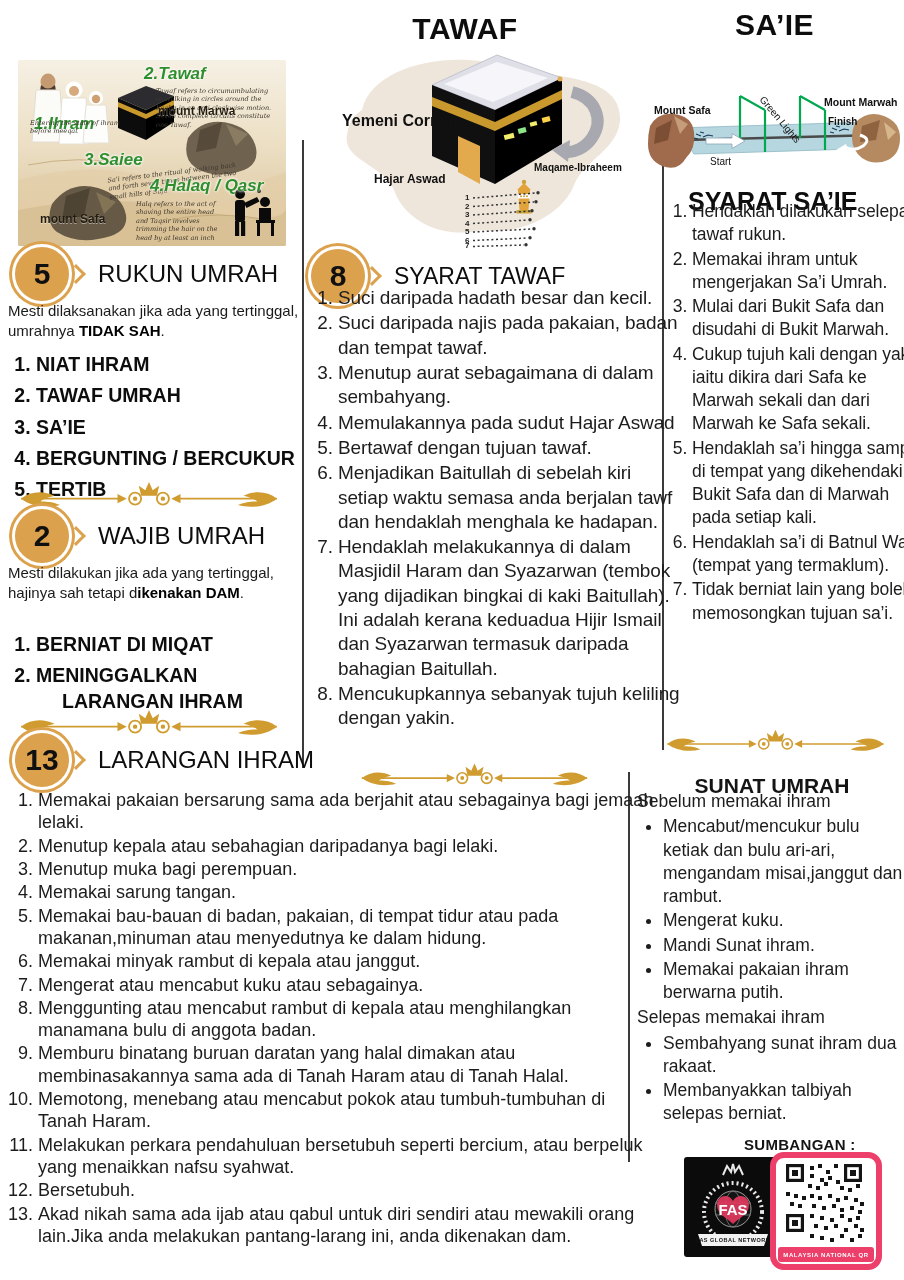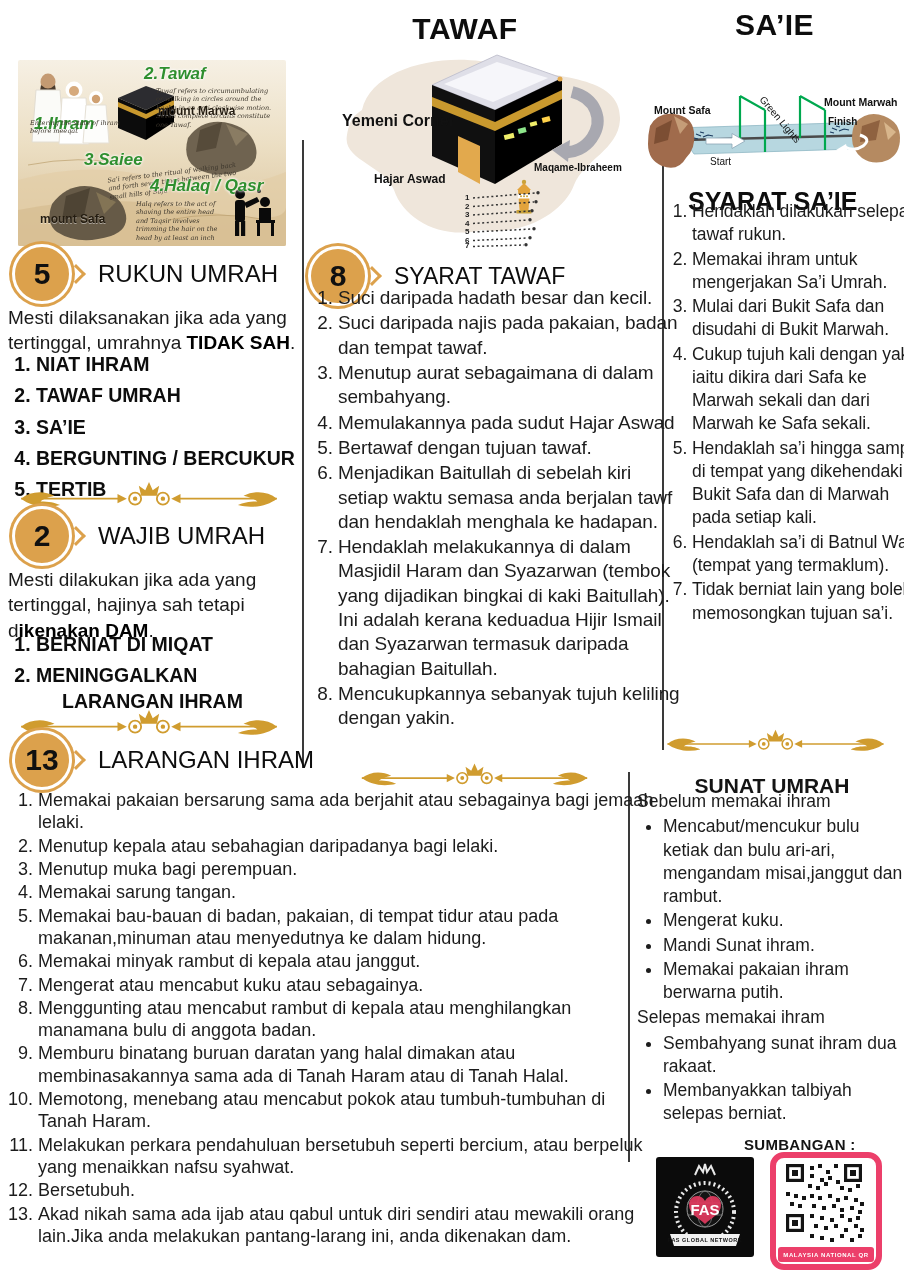--- a/index.html
+++ b/index.html
@@ -20,21 +20,21 @@
   
   .sec-row{position:absolute;display:flex;align-items:center;gap:26px;}
   .badge{position:relative;width:54px;height:54px;border-radius:50%;background:#DCA14C;border:3px solid #fff;
          box-shadow:0 0 0 3px #DCA14C;display:flex;align-items:center;justify-content:center;
          font-size:30px;font-weight:800;color:#101010;flex:none;}
   .badge::after{content:"";position:absolute;right:-14px;top:50%;width:11px;height:11px;
          border-top:3px solid #DCA14C;border-right:3px solid #DCA14C;transform:translateY(-50%) rotate(45deg);}
   .sec-title{margin:0;font-size:24px;font-weight:400;color:#0d0d0d;white-space:nowrap;}
   .sec-title.small{font-size:23px;}
   
-  .intro{position:absolute;font-size:19px;line-height:1.33;color:#1a1a1a;}
+  .intro{position:absolute;font-size:15px;line-height:1.33;color:#1a1a1a;}
   .intro b{font-weight:800;color:#000;}
   ol{margin:0;}
   .bold-list{position:absolute;padding-left:30px;font-size:19.5px;font-weight:800;line-height:1.3;color:#0d0d0d;}
   .bold-list li{margin-bottom:6px;}
   .wajib-indent{display:block;margin-left:26px;}
   .num-list{position:absolute;color:#1c1c1c;}
   .num-list li{margin-bottom:1px;}
   .lar-list{left:6px;top:789px;width:618px;padding-left:32px;font-size:18px;line-height:1.24;}
   .tw-list{left:310px;top:286px;width:344px;padding-left:28px;font-size:19px;line-height:1.28;letter-spacing:-0.1px;}
   .saie-list{left:666px;top:200px;width:238px;padding-left:26px;font-size:17.5px;line-height:1.33;letter-spacing:-0.1px;}
@@ -49,21 +49,21 @@
   .sd svg{position:absolute;left:0;top:0;}
   
   .saie-h{position:absolute;left:688px;top:166px;font-size:25px;font-weight:800;color:#0d0d0d;text-align:right;}
   
   .sunat-h{position:absolute;left:640px;top:757px;width:264px;text-align:center;font-size:21px;font-weight:800;}
   .sunat{position:absolute;left:633px;top:790px;width:271px;font-size:17.5px;line-height:1.33;color:#1c1c1c;}
   .sunat .grp{margin:0 0 2px 4px;}
   .sunat ul{margin:0 0 2px 0;padding-left:30px;}
   .sunat li{margin-bottom:1px;}
   .sumbangan{position:absolute;left:744px;top:1136px;font-size:15px;font-weight:800;letter-spacing:.3px;}
-  .fas-logo{position:absolute;left:656px;top:1157px;}
+  .fas-logo{position:absolute;left:684px;top:1157px;}
   .qr{position:absolute;left:770px;top:1152px;}
 </style>
 </head>
 <body>
 
 <div class="page">
 
   <div class="col-title" style="left:305px;top:12px;width:320px;">TAWAF</div>
   <div class="col-title" style="left:645px;top:8px;width:259px;">SA’IE</div>
 

